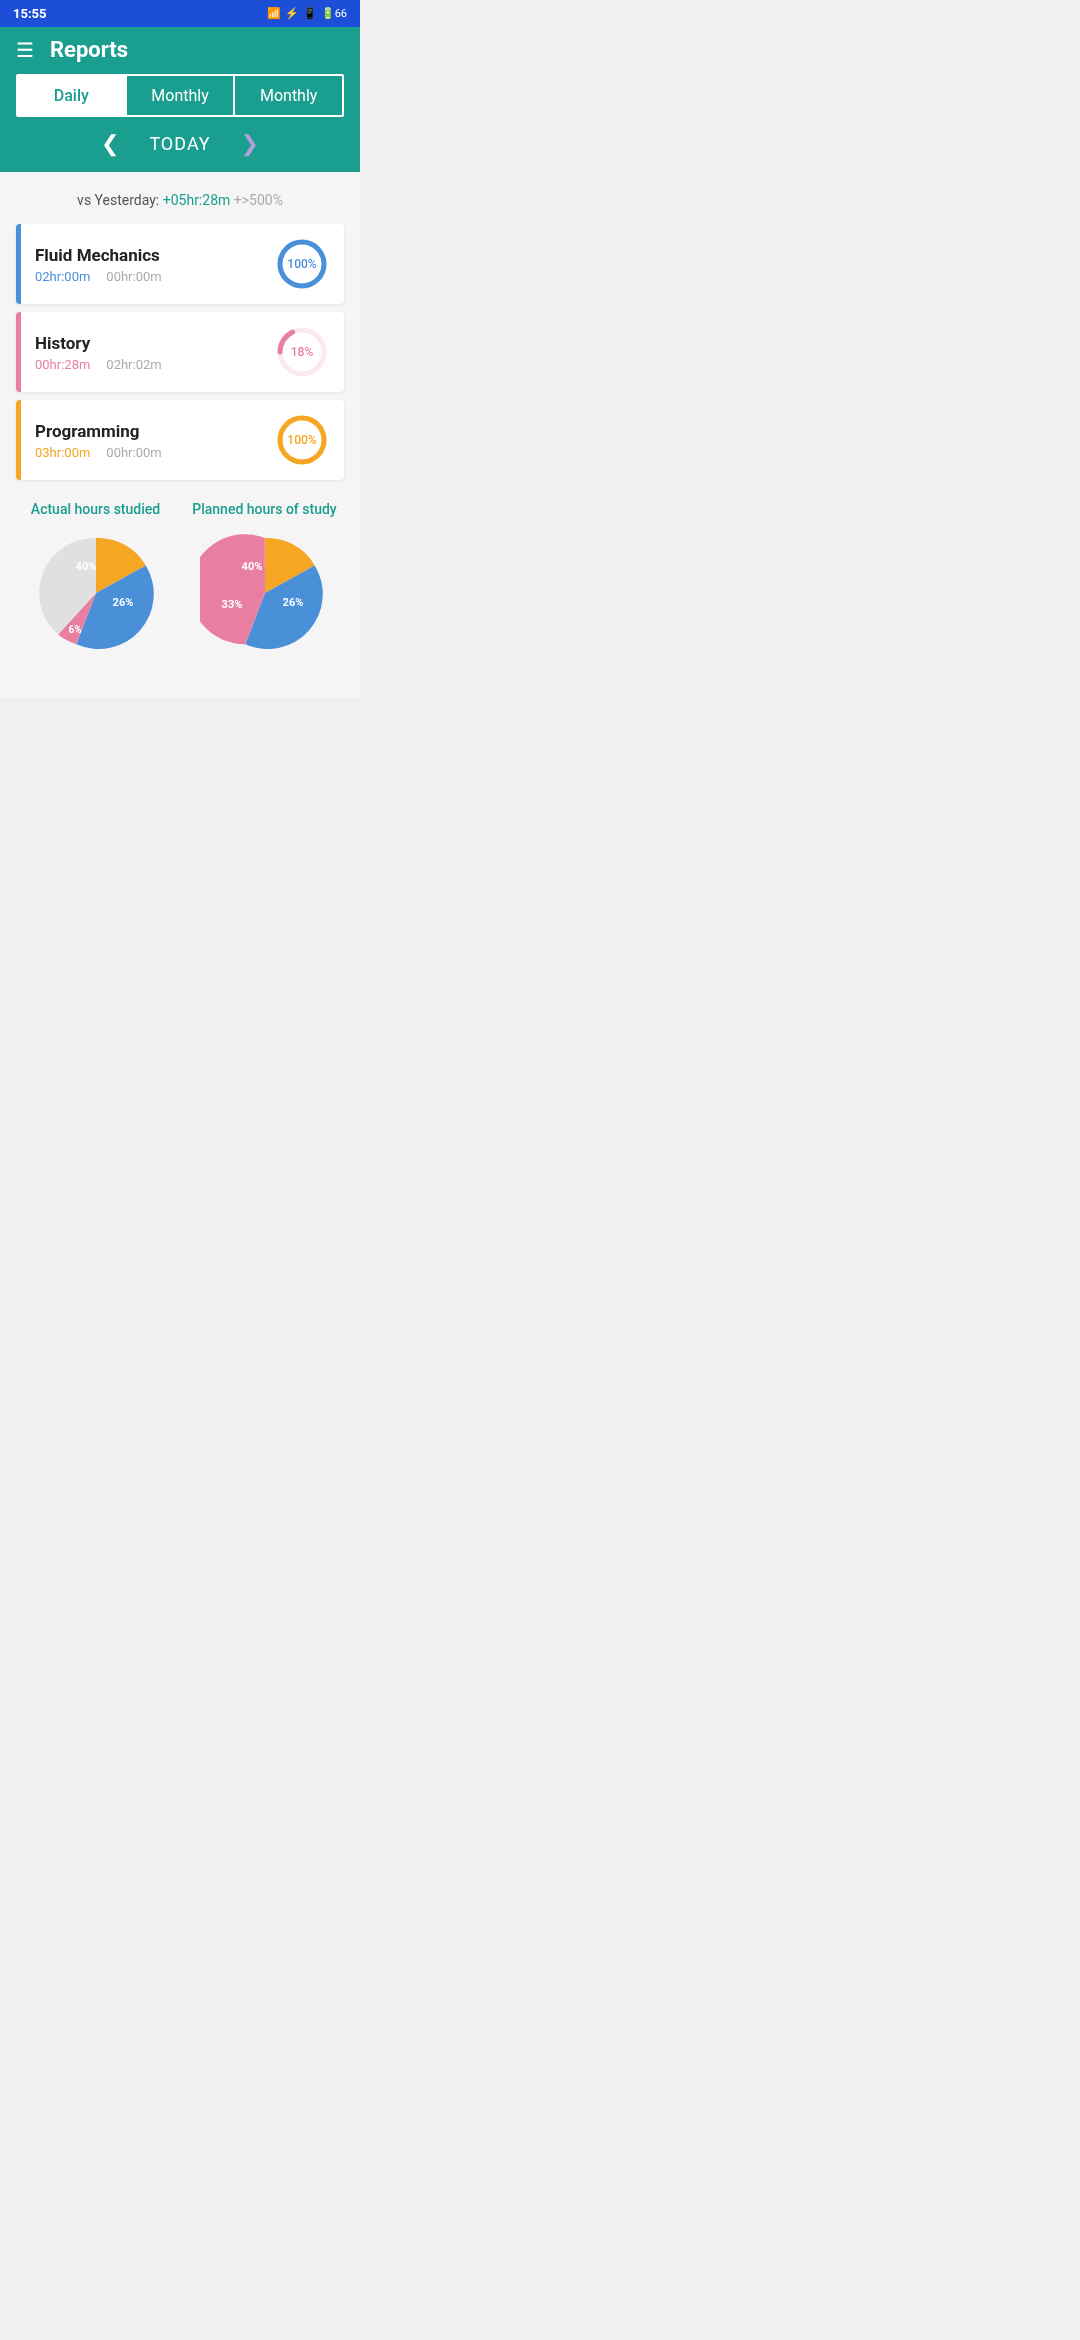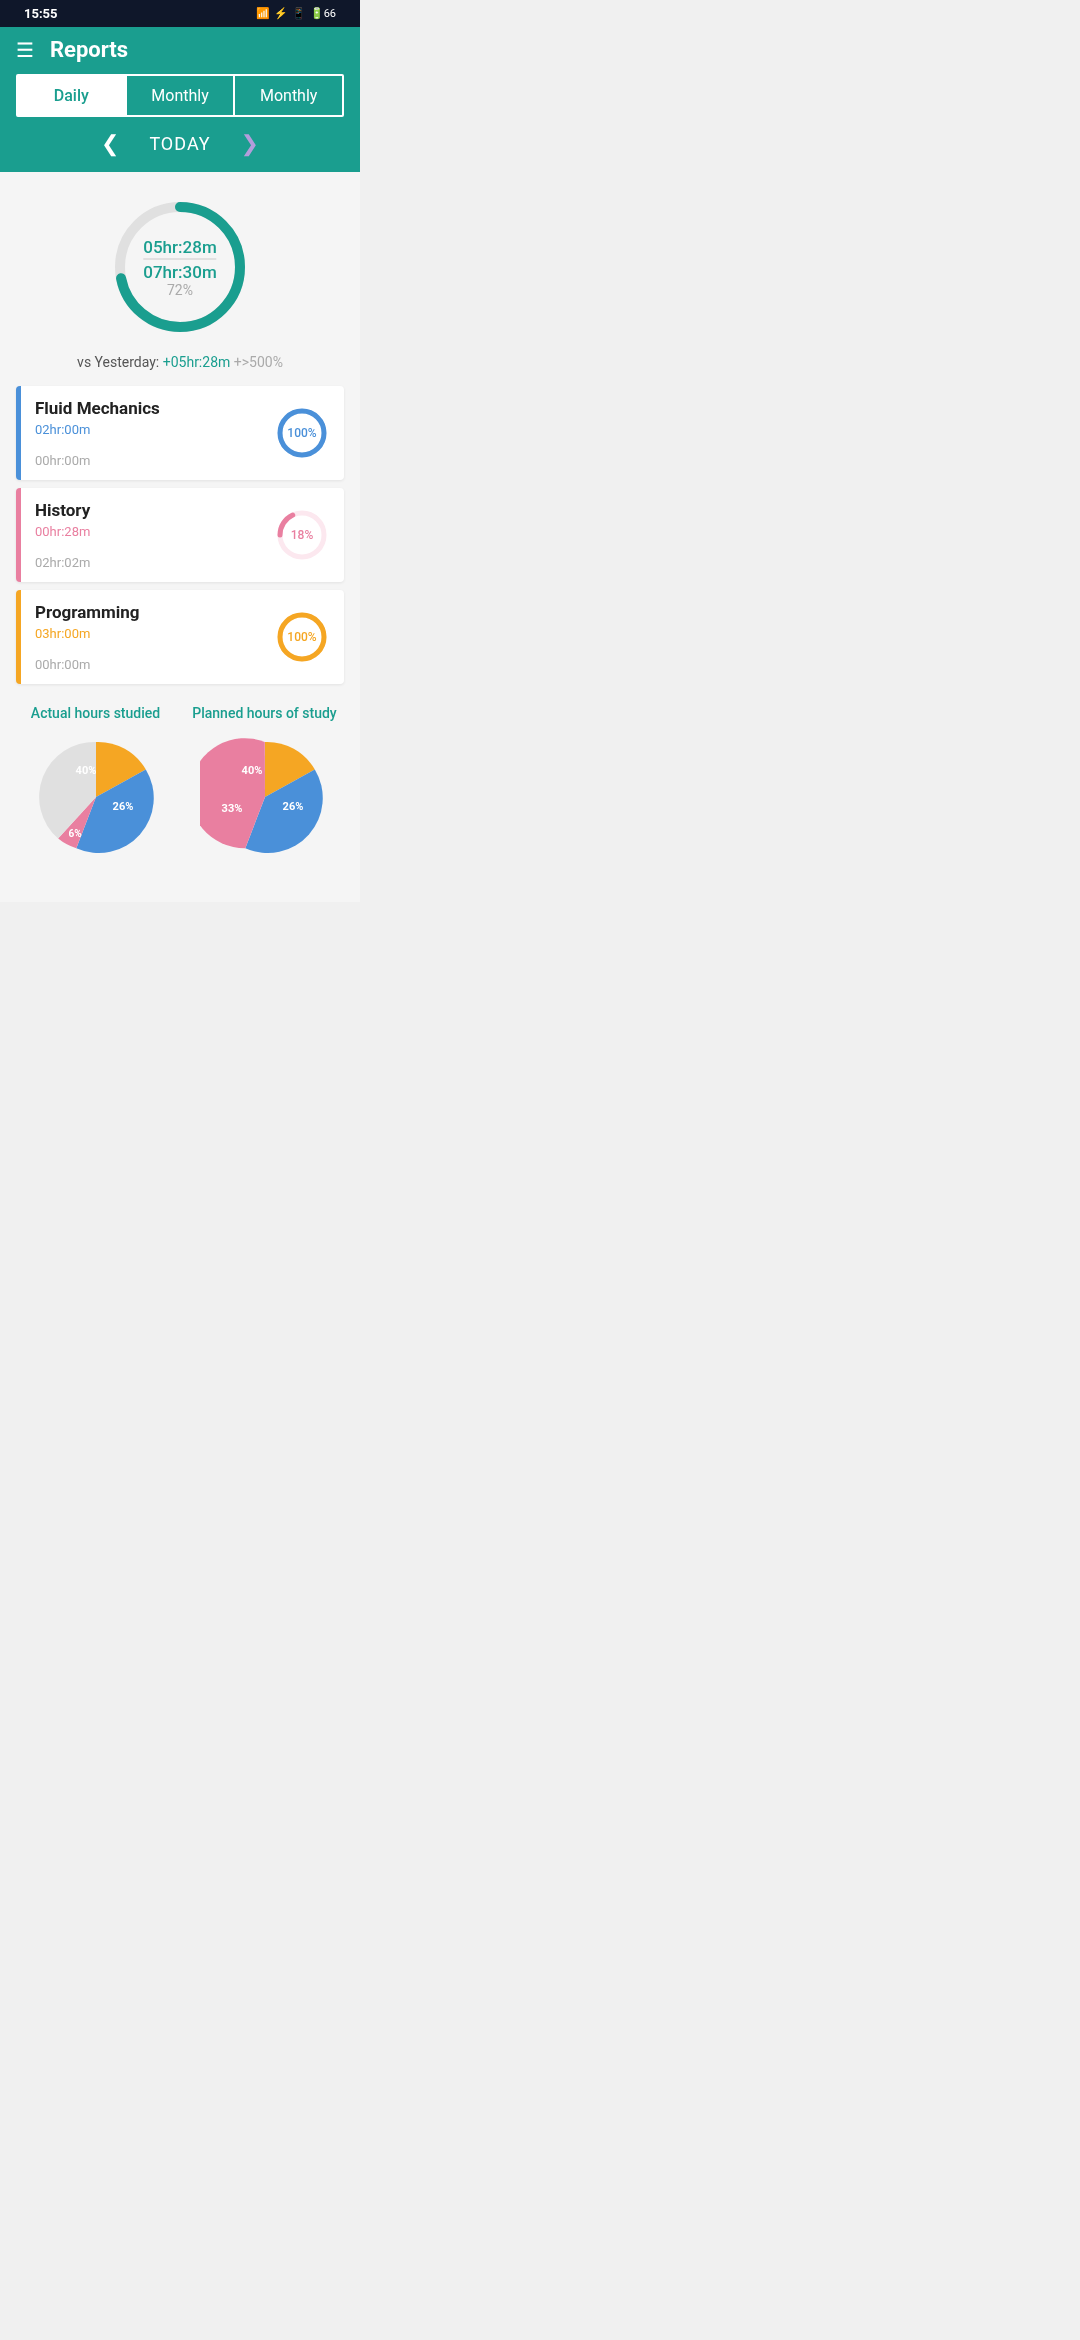--- a/index.html
+++ b/index.html
@@ -7,24 +7,24 @@
     body {
       font-family: 'Roboto', Arial, sans-serif;
       background: #f0f0f0;
       width: 360px;
       min-height: 780px;
       overflow-x: hidden;
     }
 
     
     .status-bar {
-      background: #0f172a;
+      background: #1d4ed8;
       color: white;
       font-size: 12px;
-      padding: 6px 24px;
+      padding: 6px 13px;
       display: flex;
       justify-content: space-between;
       align-items: center;
     }
     .status-left { font-weight: bold; font-size: 13px; }
     .status-icons { display: flex; gap: 4px; align-items: center; font-size: 11px; }
 
     
     .header {
       background: #1a9e8f;
@@ -151,21 +151,21 @@
       justify-content: space-between;
       border-left: 5px solid #ccc;
       box-shadow: 0 1px 3px rgba(0,0,0,0.08);
     }
     .subject-card.blue { border-left-color: #4a90d9; }
     .subject-card.pink { border-left-color: #e97fa0; }
     .subject-card.orange { border-left-color: #f5a623; }
 
     .subject-info { flex: 1; }
     .subject-name { font-size: 17px; font-weight: bold; color: #222; margin-bottom: 4px; }
-    .subject-times { display: flex; gap: 16px; font-size: 13px; flex-direction: column; }
+    .subject-times { display: flex; gap: 16px; font-size: 13px; }
     .subject-actual { color: inherit; }
     .subject-actual.blue { color: #4a90d9; }
     .subject-actual.pink { color: #e97fa0; }
     .subject-actual.orange { color: #f5a623; }
     .subject-planned { color: #aaa; }
 
     
     .subject-ring {
       position: relative;
       width: 56px;
@@ -251,35 +251,20 @@
 </div>
 
 <div class="date-nav">
   <span class="date-nav-arrow left">❮</span>
   <span class="date-nav-label">TODAY</span>
   <span class="date-nav-arrow right">❯</span>
 </div>
 
 <div class="content">
 
-  <div class="ring-container">
-    <div class="ring-wrapper">
-      <svg class="ring-svg" width="150" height="150" viewBox="0 0 150 150">
-
-        <circle cx="75" cy="75" r="60" fill="none" stroke="#e0e0e0" stroke-width="10"></circle>
-
-        <circle cx="75" cy="75" r="60" fill="none" stroke="#1a9e8f" stroke-width="10" stroke-dasharray="271 377" stroke-linecap="round"></circle>
-      </svg>
-      <div class="ring-text">
-        <div class="ring-actual">05hr:28m</div>
-        <div class="ring-planned">07hr:30m</div>
-        <div class="ring-percent">72%</div>
-      </div>
-    </div>
-  </div>
 
   <div class="vs-yesterday">
     <span>vs Yesterday:</span>
     <span class="positive">+05hr:28m</span>
     <span class="pct">+&gt;500%</span>
   </div>
 
   <div>
 
     <div class="subject-card blue">

